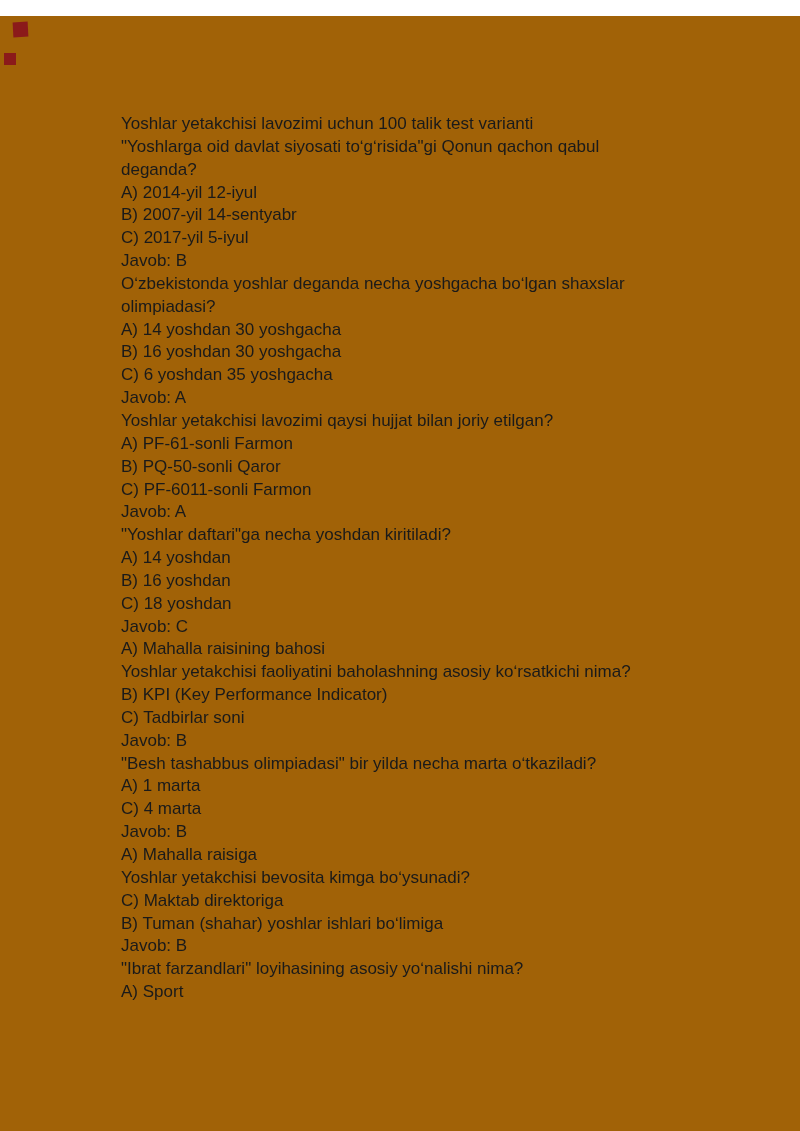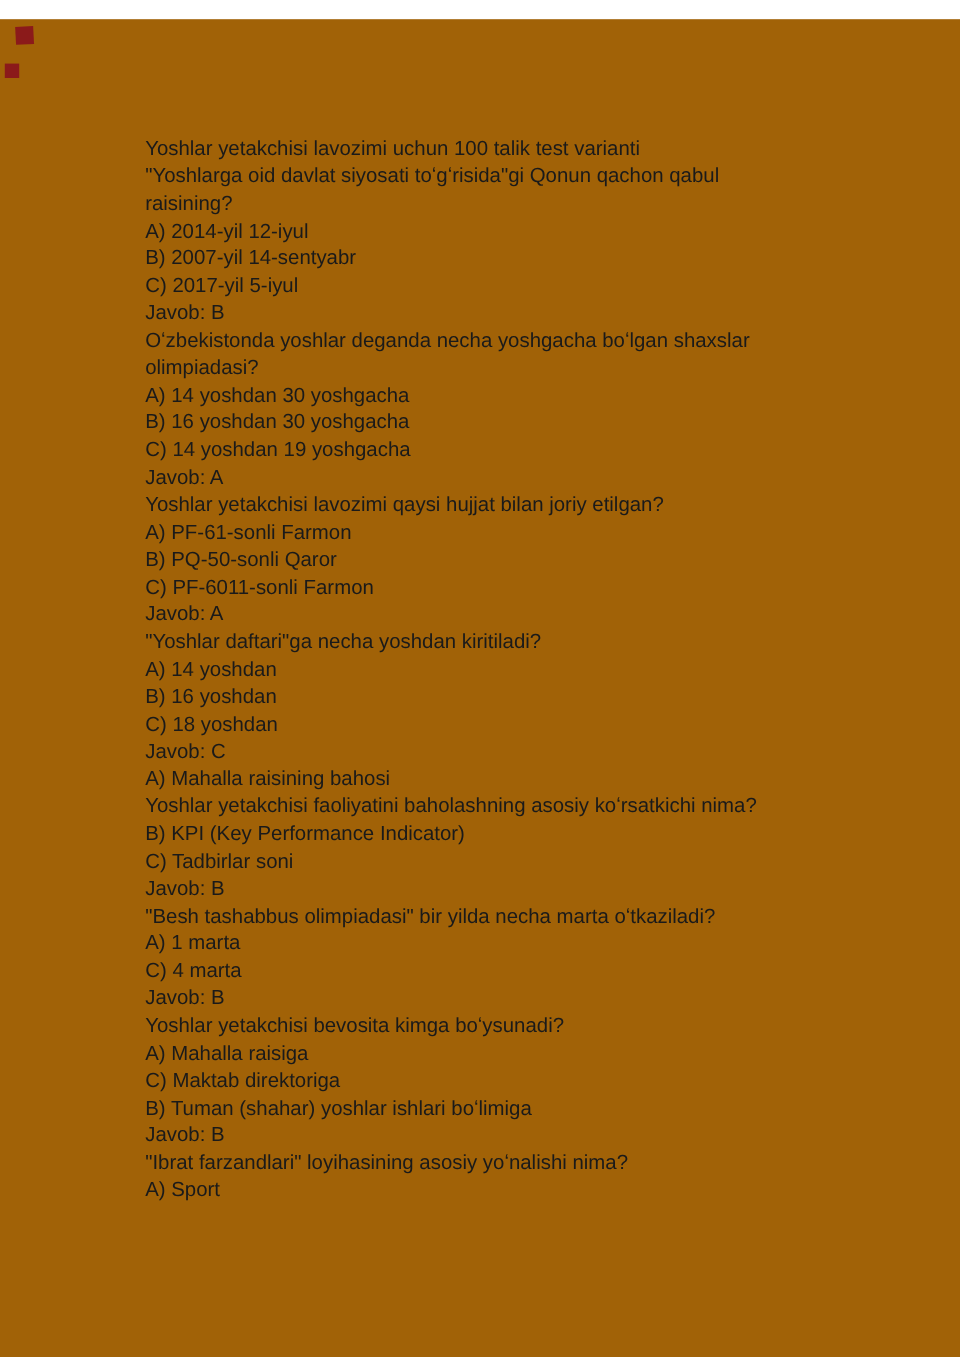--- a/index.html
+++ b/index.html
@@ -49,51 +49,51 @@
 </style>
 </head>
 <body>
 
 <div class="page">
   <div class="deco-square sq1" style="background: rgb(139, 26, 26);"></div>
   <div class="deco-square sq2" style="background: rgb(139, 26, 26);"></div>
   <div class="text-block">
       <div class="line">Yoshlar yetakchisi lavozimi uchun 100 talik test varianti</div>
       <div class="line">"Yoshlarga oid davlat siyosati toʻgʻrisida"gi Qonun qachon qabul</div>
-      <div class="line">raisining?</div>
+      <div class="line">deganda?</div>
       <div class="line">A) 2014-yil 12-iyul</div>
       <div class="line">B) 2007-yil 14-sentyabr</div>
       <div class="line">C) 2017-yil 5-iyul</div>
       <div class="line">Javob: B</div>
       <div class="line">Oʻzbekistonda yoshlar deganda necha yoshgacha boʻlgan shaxslar</div>
       <div class="line">olimpiadasi?</div>
       <div class="line">A) 14 yoshdan 30 yoshgacha</div>
       <div class="line">B) 16 yoshdan 30 yoshgacha</div>
-      <div class="line">C) 14 yoshdan 19 yoshgacha</div>
+      <div class="line">C) 6 yoshdan 35 yoshgacha</div>
       <div class="line">Javob: A</div>
       <div class="line">Yoshlar yetakchisi lavozimi qaysi hujjat bilan joriy etilgan?</div>
       <div class="line">A) PF-61-sonli Farmon</div>
       <div class="line">B) PQ-50-sonli Qaror</div>
       <div class="line">C) PF-6011-sonli Farmon</div>
       <div class="line">Javob: A</div>
       <div class="line">"Yoshlar daftari"ga necha yoshdan kiritiladi?</div>
       <div class="line">A) 14 yoshdan</div>
       <div class="line">B) 16 yoshdan</div>
       <div class="line">C) 18 yoshdan</div>
       <div class="line">Javob: C</div>
       <div class="line">A) Mahalla raisining bahosi</div>
       <div class="line">Yoshlar yetakchisi faoliyatini baholashning asosiy koʻrsatkichi nima?</div>
       <div class="line">B) KPI (Key Performance Indicator)</div>
       <div class="line">C) Tadbirlar soni</div>
       <div class="line">Javob: B</div>
       <div class="line">"Besh tashabbus olimpiadasi" bir yilda necha marta oʻtkaziladi?</div>
       <div class="line">A) 1 marta</div>
       <div class="line">C) 4 marta</div>
       <div class="line">Javob: B</div>
+      <div class="line">A) Mahalla raisiga</div>
       <div class="line">Yoshlar yetakchisi bevosita kimga boʻysunadi?</div>
-      <div class="line">A) Mahalla raisiga</div>
       <div class="line">C) Maktab direktoriga</div>
       <div class="line">B) Tuman (shahar) yoshlar ishlari boʻlimiga</div>
       <div class="line">Javob: B</div>
       <div class="line">"Ibrat farzandlari" loyihasining asosiy yoʻnalishi nima?</div>
       <div class="line">A) Sport</div>
     </div>
 </div>
 
 </body></html>

